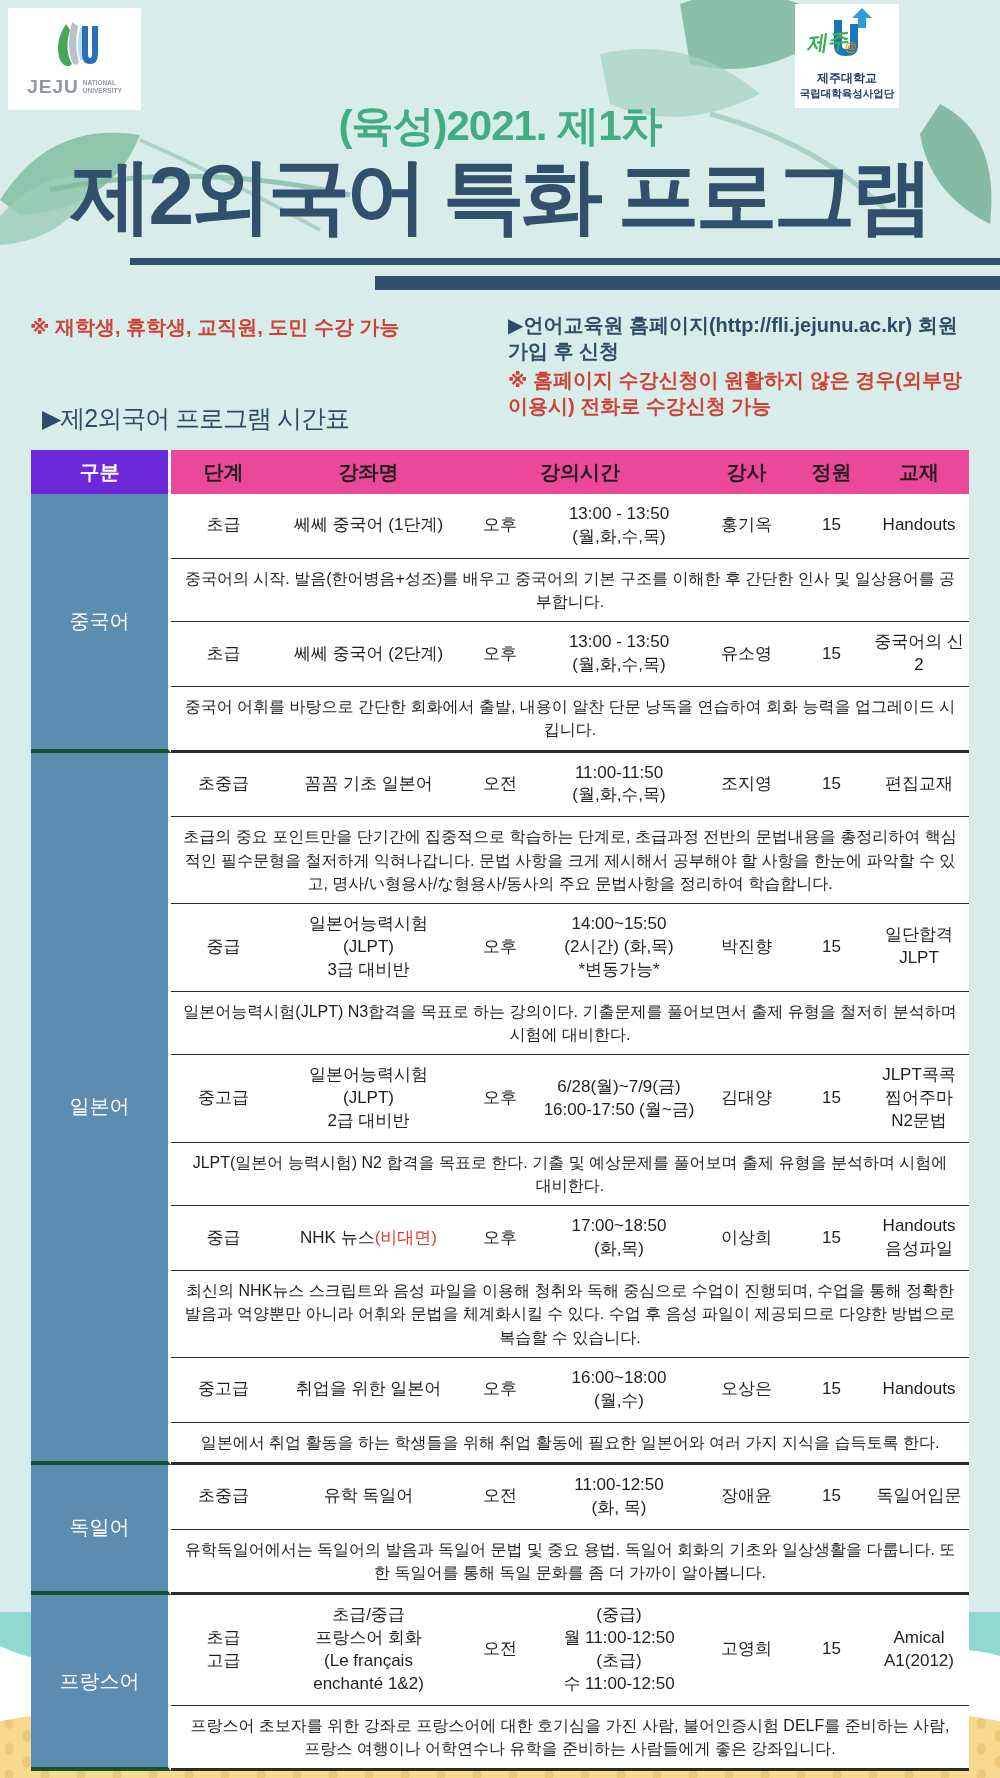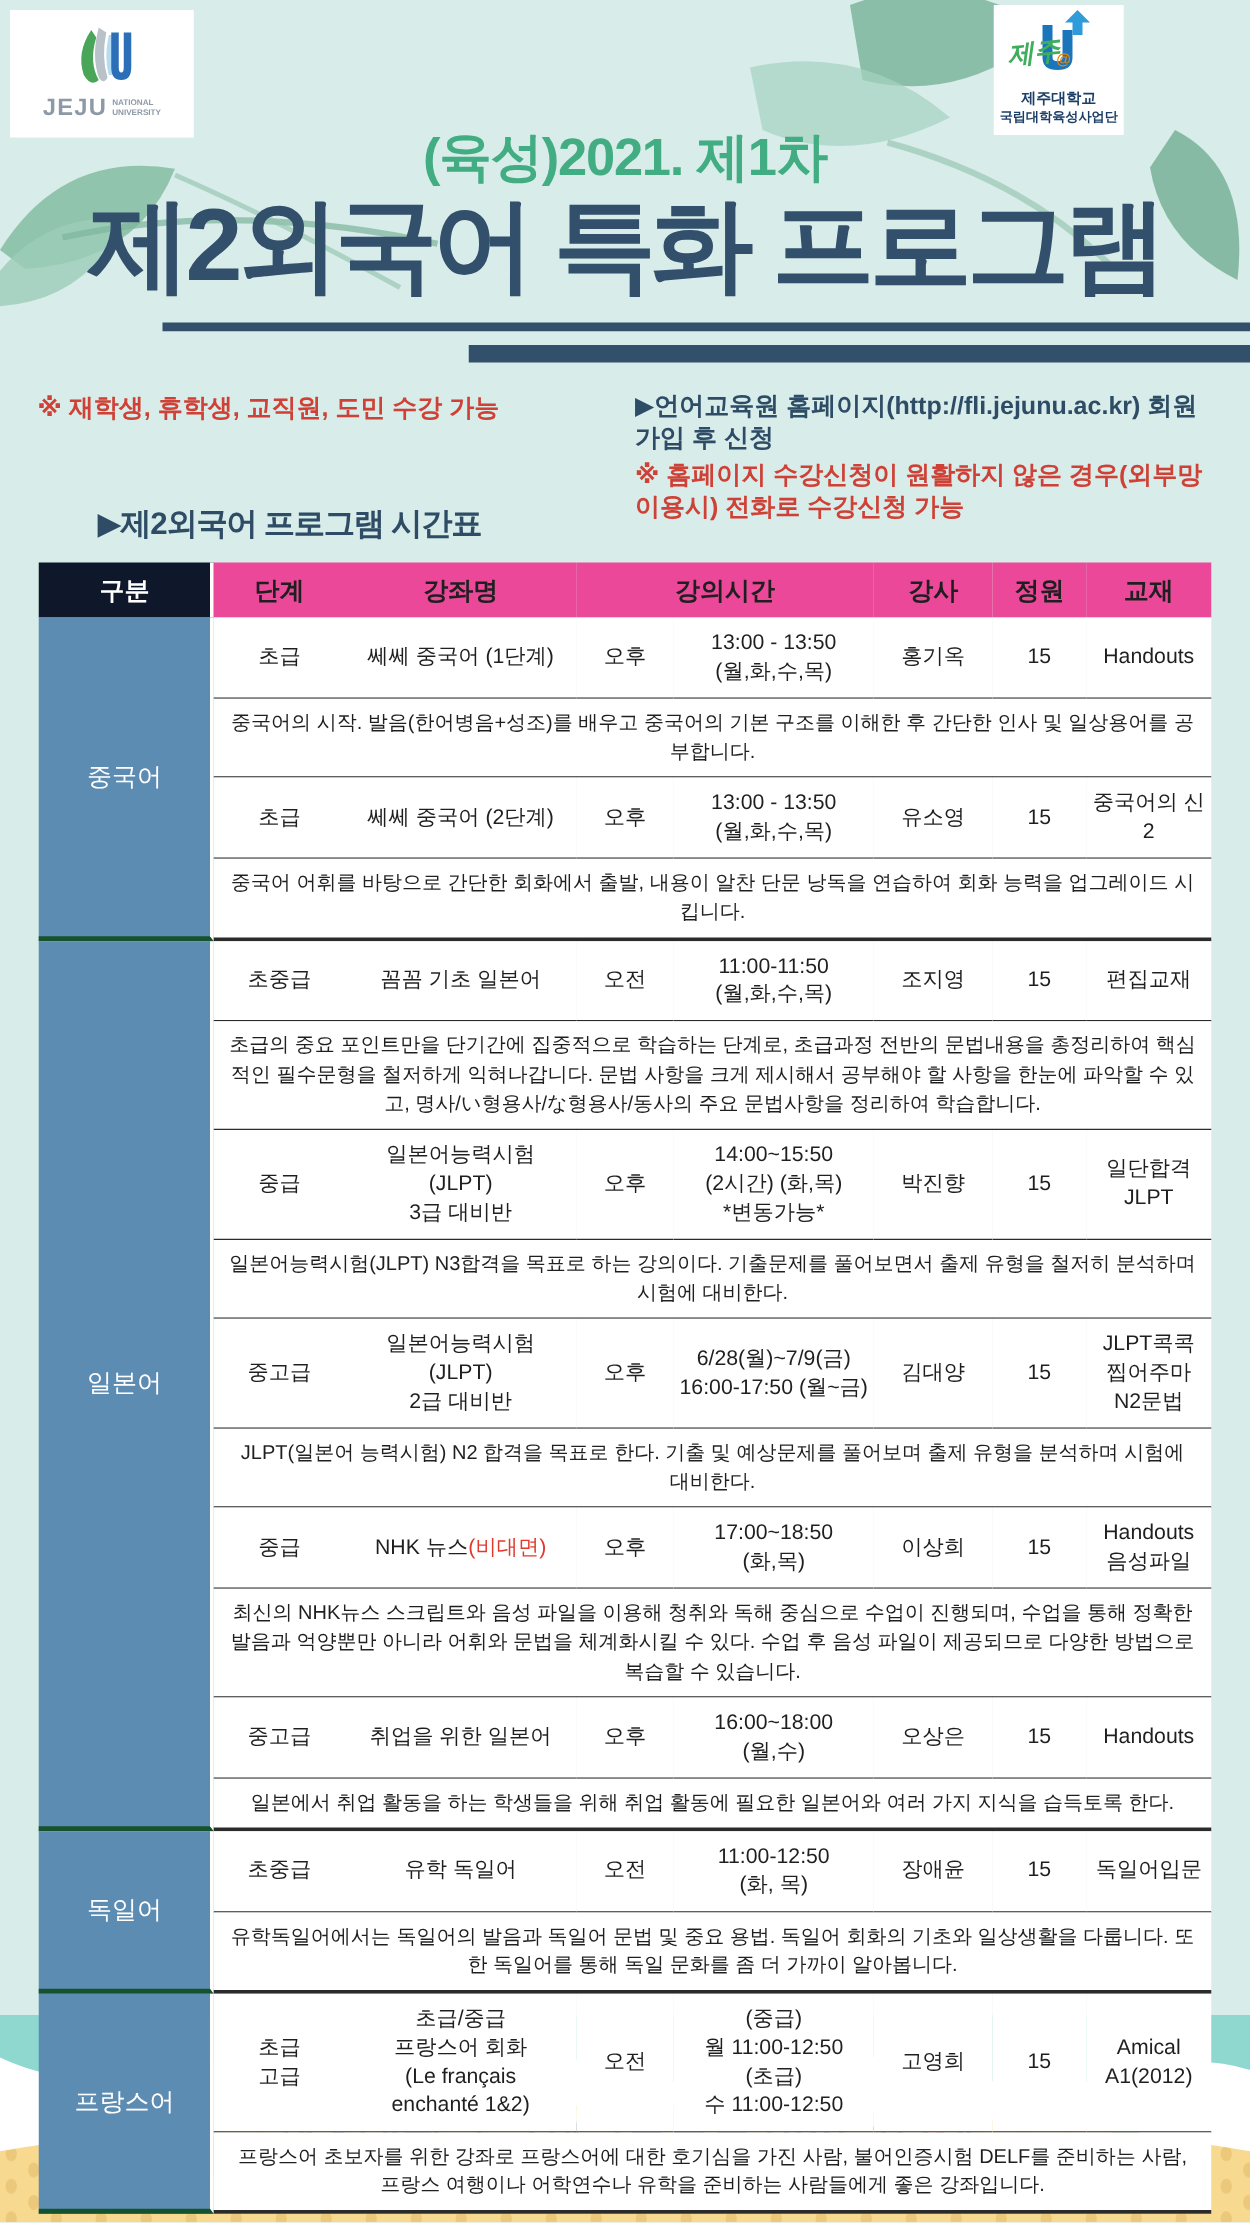--- a/index.html
+++ b/index.html
@@ -3,21 +3,21 @@
 <meta charset="utf-8">
 <style>
   html,body{margin:0;padding:0;}
   body{font-family:"Liberation Sans","DejaVu Sans",sans-serif;}
   .poster{position:relative;width:1000px;height:1778px;background:#d8ece9;overflow:hidden;}
 
   
   .leaf-svg{position:absolute;pointer-events:none;}
 
   
-  .logo-left{position:absolute;left:8px;top:8px;width:147px;height:102px;background:#ffffff;
+  .logo-left{position:absolute;left:8px;top:8px;width:133px;height:102px;background:#ffffff;
     display:flex;flex-direction:column;align-items:center;justify-content:center;z-index:5;}
   .jnu-mark{height:54px;}
   .jnu-text{display:flex;align-items:center;gap:4px;margin-top:2px;}
   .jnu-acro{font-size:19px;font-weight:bold;color:#8d99a6;letter-spacing:1px;}
   .jnu-sub{display:flex;flex-direction:column;font-size:6.5px;color:#8d99a6;font-weight:bold;line-height:1.2;}
   .logo-right{position:absolute;left:795px;top:4px;width:104px;height:104px;background:#ffffff;
     display:flex;flex-direction:column;align-items:center;justify-content:flex-start;z-index:5;padding-top:2px;box-sizing:border-box;}
   .ju-mark{position:relative;width:70px;height:62px;}
   .ju-script{position:absolute;left:-6px;top:22px;font-size:21px;font-weight:bold;font-style:italic;color:#3fae5c;transform:rotate(-6deg);white-space:nowrap;}
   .ju-at{position:absolute;left:33px;top:34px;font-size:12px;font-weight:bold;color:#f08300;}
@@ -33,25 +33,25 @@
   .title-bar2{position:absolute;left:375px;top:276px;width:625px;height:14px;background:#324f6b;z-index:4;}
 
   
   .info{position:absolute;left:30px;top:312px;width:945px;display:flex;z-index:4;}
   .info-col-left{width:478px;flex:none;}
   .info-col-right{flex:1;}
   .info-line{font-size:20px;font-weight:bold;color:#2f4c66;line-height:1.32;}
   .info-note{font-size:20px;font-weight:bold;color:#cf4136;line-height:1.3;margin-top:2px;}
 
   
-  .section-title{position:absolute;left:42px;top:402px;font-size:25px;font-weight:700;color:#2f4c66;letter-spacing:-1px;z-index:4;margin-left:36px;}
+  .section-title{position:absolute;left:42px;top:402px;font-size:25px;font-weight:400;color:#2f4c66;letter-spacing:-1px;z-index:4;}
   table.tt{position:absolute;left:31px;top:450px;width:938px;border-collapse:separate;border-spacing:0;table-layout:fixed;z-index:4;}
   .tt th,.tt td{margin:0;text-align:center;vertical-align:middle;}
   .tt th{height:42px;font-size:20px;font-weight:bold;color:#1f1f1f;background:#ec4899;}
-  .tt th.h-group{background:#0f172a;color:#ffffff;border-right:3px solid #ffffff;}
+  .tt th.h-group{background:#6d28d9;color:#ffffff;border-right:3px solid #ffffff;}
   .group-cell{background:#5d8cb3;color:#ffffff;font-size:20px;font-weight:normal;
     border-right:3px solid #ffffff;border-bottom:4px solid #14532d;}
   .tt td.cell{background:#ffffff;color:#1f1f1f;font-size:17px;padding:9px 3px;line-height:1.35;}
   .tt td.desc{font-size:16px;padding:8px 12px;line-height:1.45;}
   .preline{white-space:pre-line;}
   .row-in  td.cell{border-bottom:1.5px solid #2b2b2b;}
   .row-end td.cell{border-bottom:3px solid #2b2b2b;}
   .red{color:#e03a2e;}
 
   

